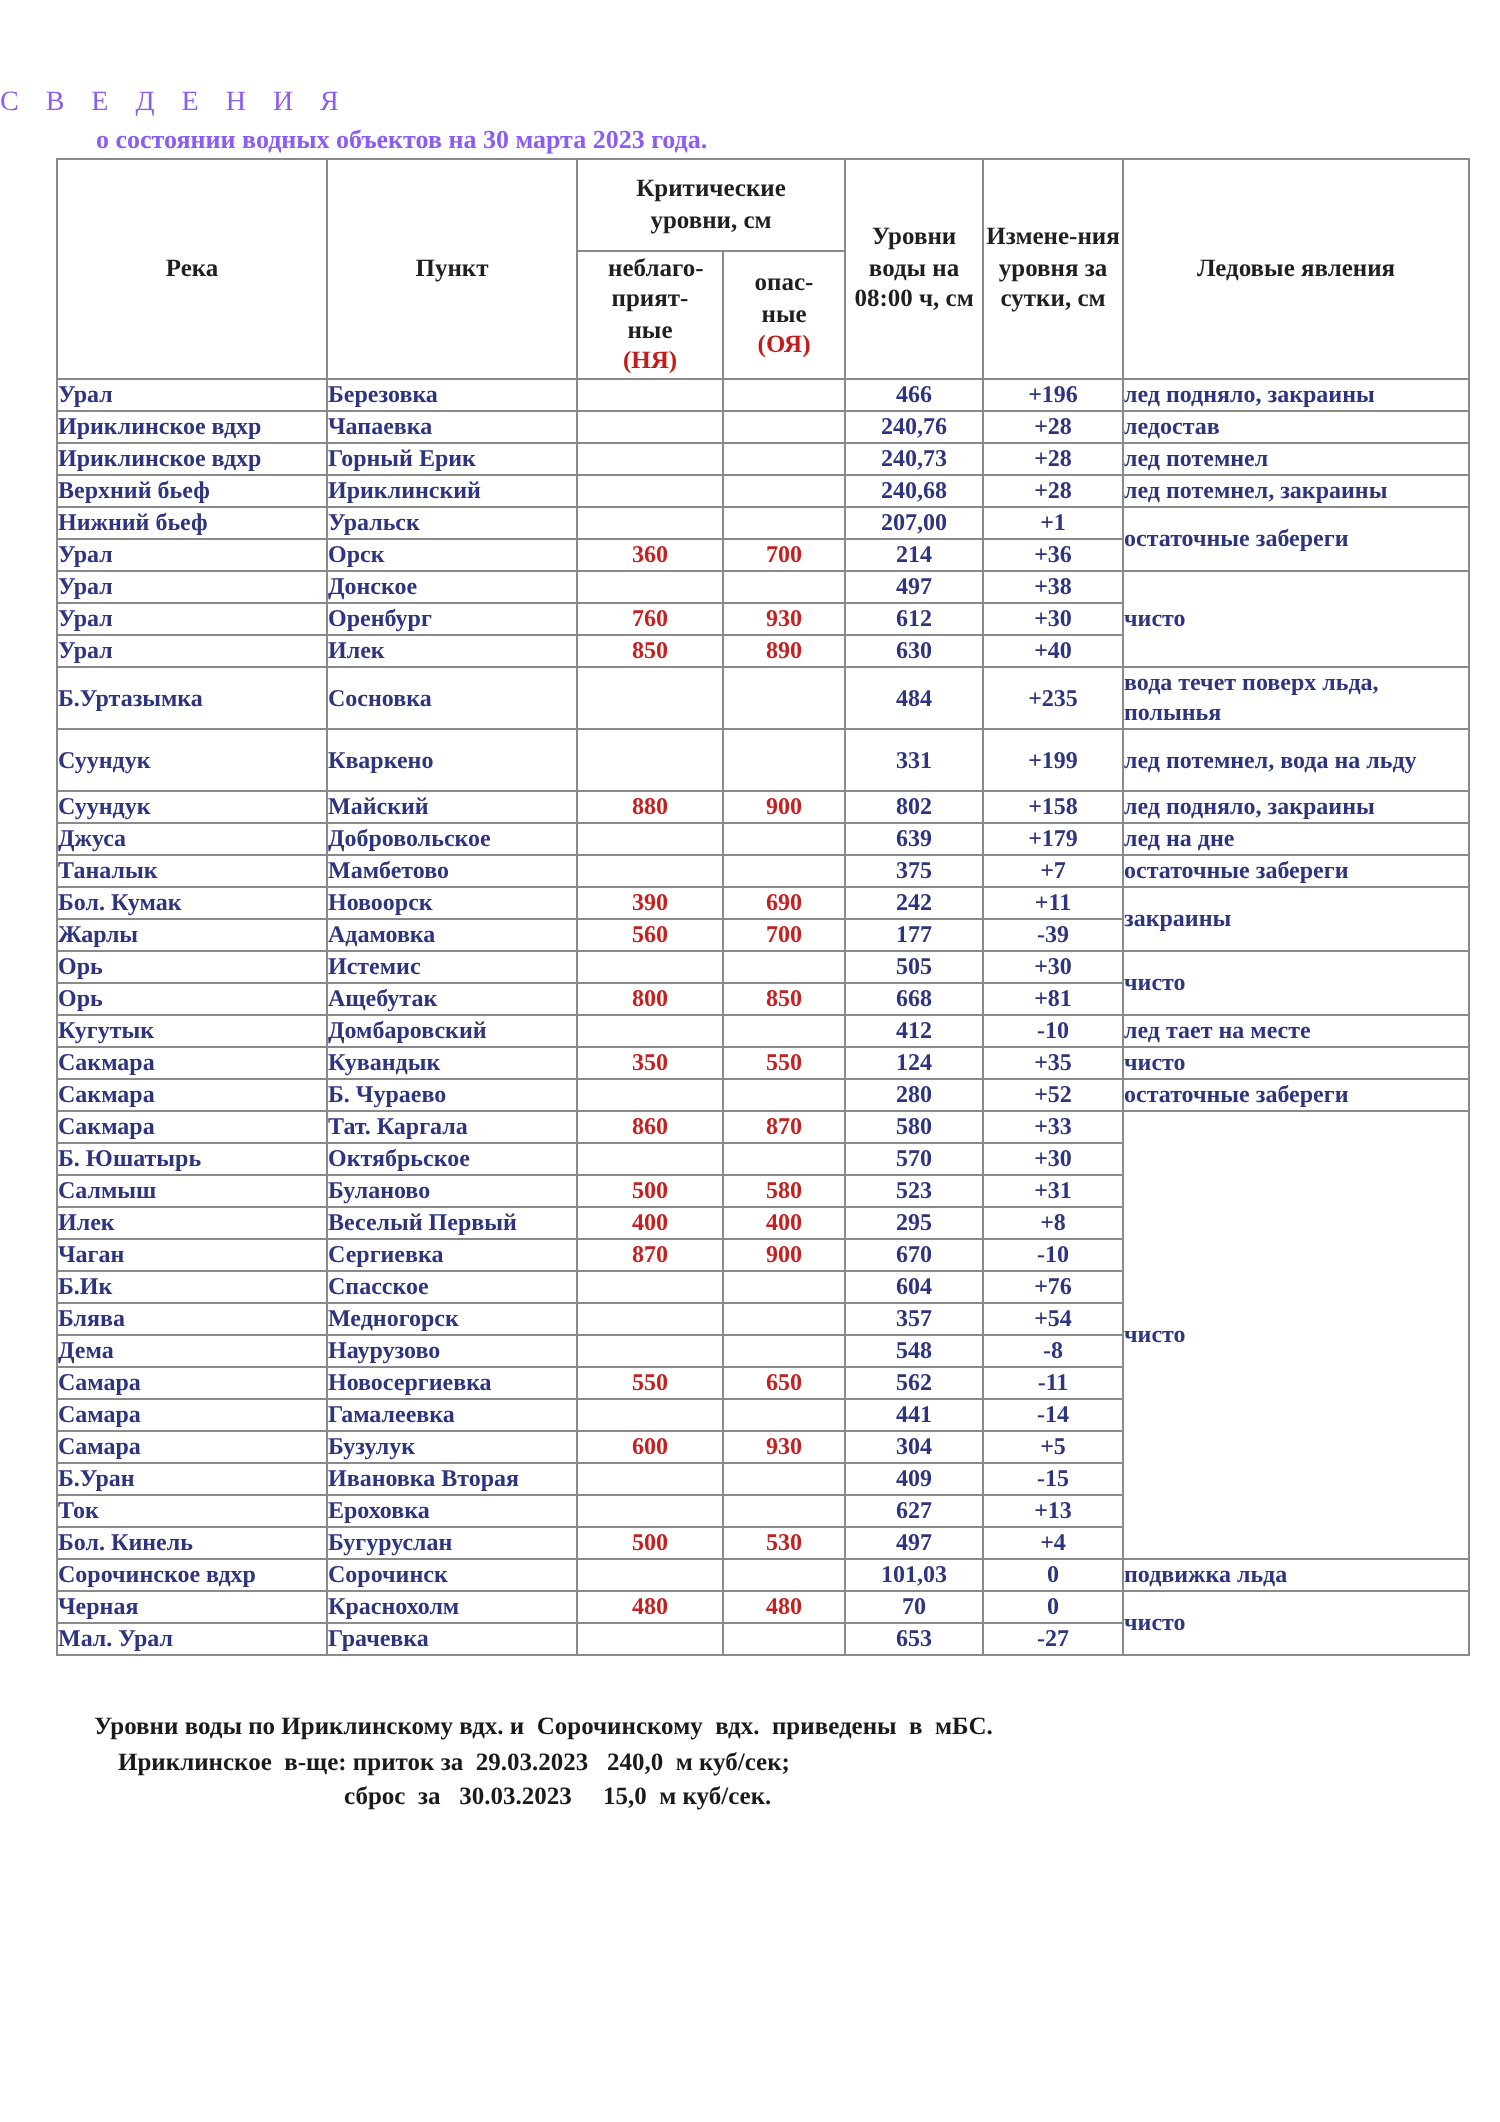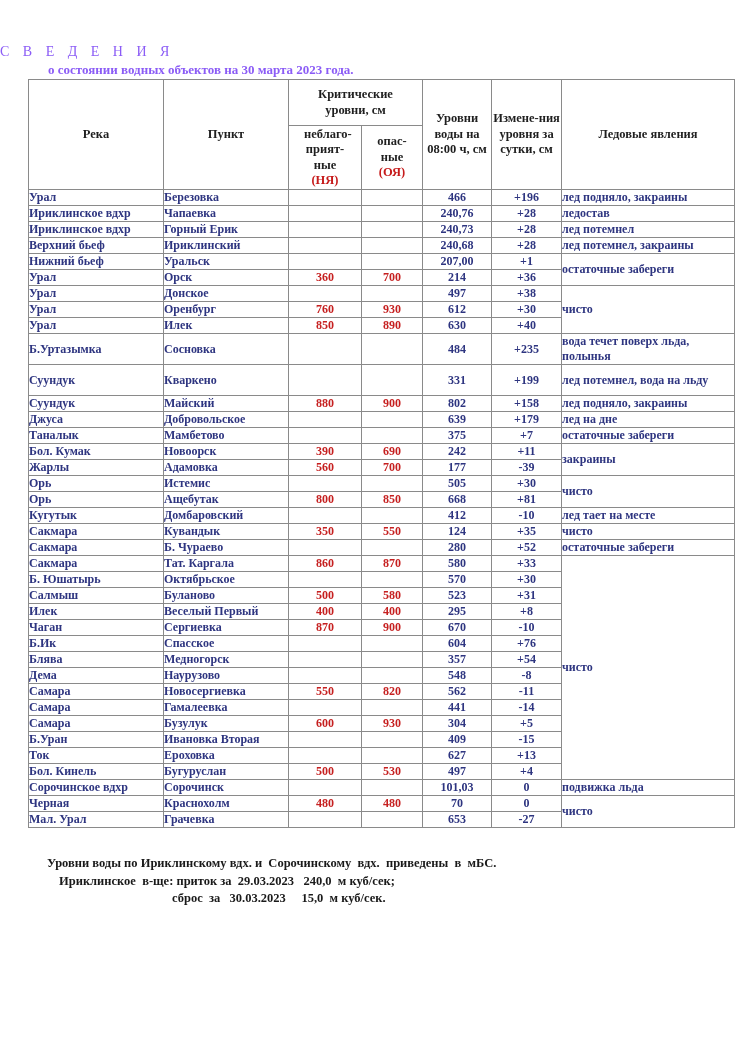--- a/index.html
+++ b/index.html
@@ -307,21 +307,21 @@
         <td class="l">Наурузово</td>
         <td class="red"></td>
         <td class="red"></td>
         <td class="c">548</td>
         <td class="c">-8</td>
       </tr>
       <tr>
         <td class="l">Самара</td>
         <td class="l">Новосергиевка</td>
         <td class="red">550</td>
-        <td class="red">820</td>
+        <td class="red">650</td>
         <td class="c">562</td>
         <td class="c">-11</td>
       </tr>
       <tr>
         <td class="l">Самара</td>
         <td class="l">Гамалеевка</td>
         <td class="red"></td>
         <td class="red"></td>
         <td class="c">441</td>
         <td class="c">-14</td>

